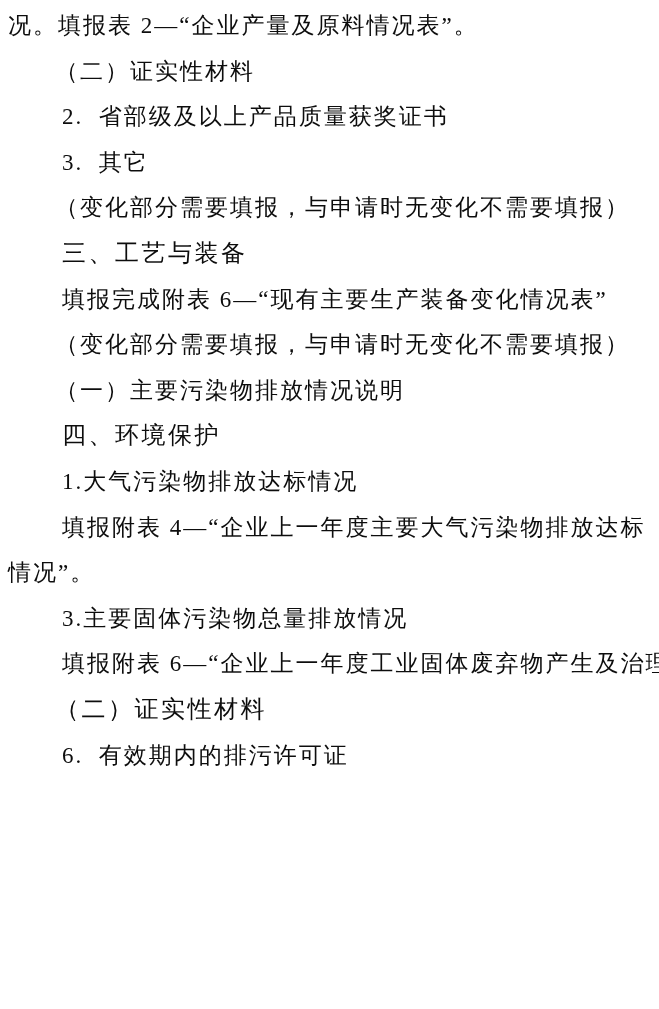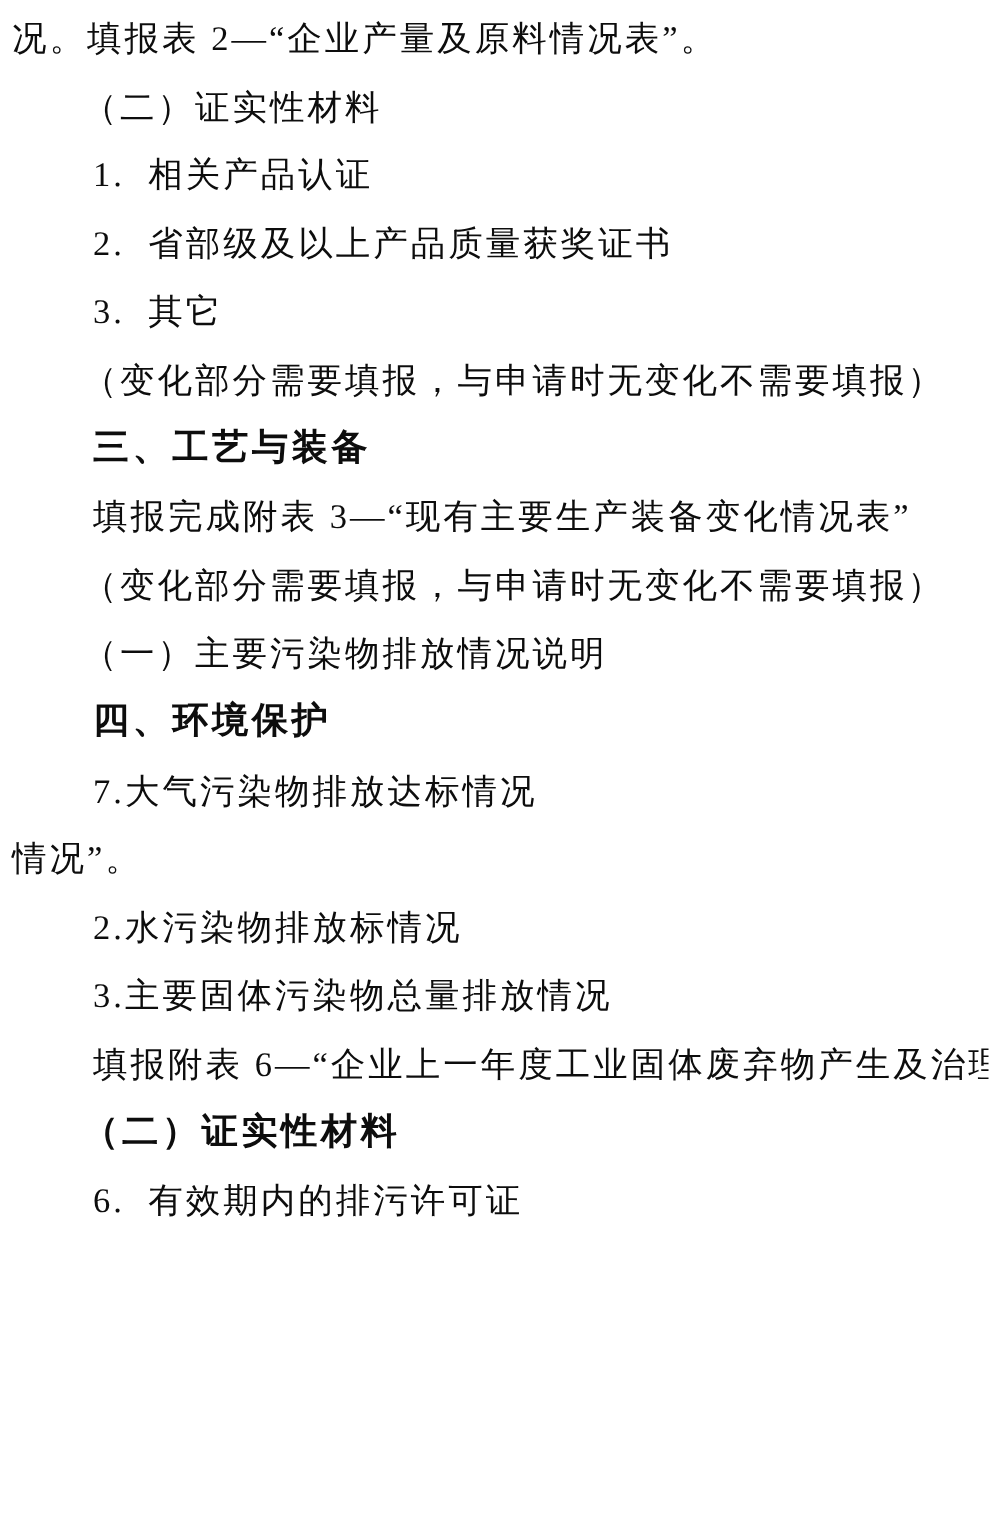--- a/index.html
+++ b/index.html
@@ -23,40 +23,39 @@
     font-size: 23px;
     letter-spacing: 2px;
     line-height: 45.6px;
     height: 45.6px;
     overflow: visible;
   }
   .i-paren { padding-left: 47px; }  
   .i-item  { padding-left: 54px; }  
   .i-small { padding-left: 32px; }  
   .b {
-    font-weight: bold;
+    font-weight: normal;
     font-size: 24px;
     letter-spacing: 2.5px;
   }
 </style>
 </head>
 <body>
 
 <div class="doc">
   <div class="ln">况。填报表 2—“企业产量及原料情况表”。</div>
   <div class="ln i-paren">（二）证实性材料</div>
-  <div class="ln i-item">1.  相关产品认证</div>
   <div class="ln i-item">2.  省部级及以上产品质量获奖证书</div>
   <div class="ln i-item">3.  其它</div>
   <div class="ln i-paren">（变化部分需要填报，与申请时无变化不需要填报）</div>
   <div class="ln i-item b">三、工艺与装备</div>
-  <div class="ln i-item">填报完成附表 3—“现有主要生产装备变化情况表”</div>
+  <div class="ln i-item">填报完成附表 6—“现有主要生产装备变化情况表”</div>
   <div class="ln i-paren">（变化部分需要填报，与申请时无变化不需要填报）</div>
   <div class="ln i-paren">（一）主要污染物排放情况说明</div>
   <div class="ln i-item b">四、环境保护</div>
-  <div class="ln i-item">7.大气污染物排放达标情况</div>
+  <div class="ln i-item">1.大气污染物排放达标情况</div>
+  <div class="ln i-item">填报附表 4—“企业上一年度主要大气污染物排放达标</div>
   <div class="ln">情况”。</div>
-  <div class="ln i-item">2.水污染物排放标情况</div>
   <div class="ln i-item">3.主要固体污染物总量排放情况</div>
   <div class="ln i-item">填报附表 6—“企业上一年度工业固体废弃物产生及治理</div>
   <div class="ln i-paren b">（二）证实性材料</div>
   <div class="ln i-item">6.  有效期内的排污许可证</div>
 </div>
 
 </body></html>

